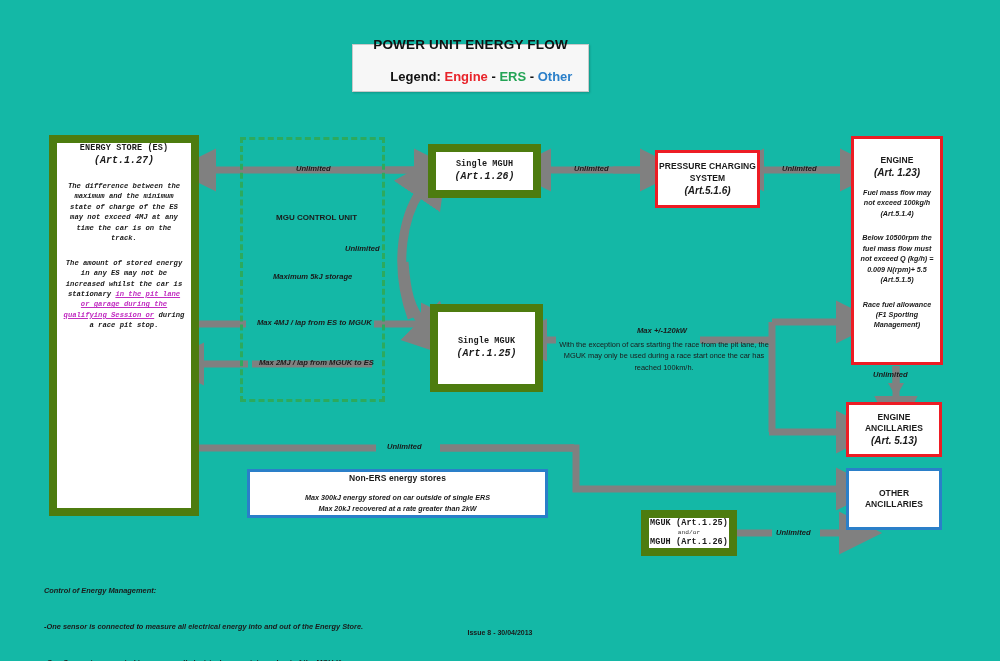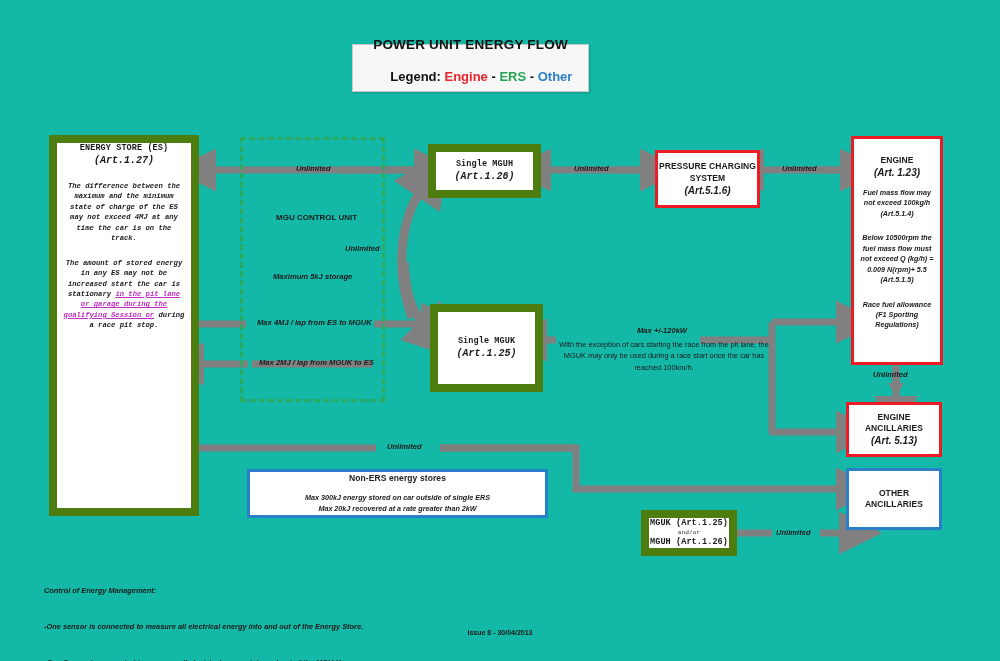--- a/index.html
+++ b/index.html
@@ -237,21 +237,21 @@
     </div>
   </div>
 
   <div class="box green" style="left:49px; top:135px; width:150px; height:381px; justify-content:flex-start; ">
     <div class="box-title">ENERGY STORE (ES)</div>
     <div class="box-art">(Art.1.27)</div>
     <div class="spacer-md"></div>
     <div class="box-para">The difference between the maximum and the minimum state of charge of the ES may not exceed 4MJ at any time the car is on the track.</div>
     <div class="spacer-md"></div>
     <div class="box-para">
-      <span>The amount of stored energy in any ES may not be increased start the car is stationary </span><span class="hl">in the pit lane or garage during the qualifying Session or</span><span> during a race pit stop.</span>
+      <span>The amount of stored energy in any ES may not be increased whilst the car is stationary </span><span class="hl">in the pit lane or garage during the qualifying Session or</span><span> during a race pit stop.</span>
     </div>
   </div>
 
   <div style="position:absolute; left:240px; top:137px; width:145px; height:265px;
               border:3px dashed #2caa5d; box-sizing:border-box; background:transparent;"></div>
   <div class="blocklabel" style="left:276px; top:213px;">MGU CONTROL UNIT</div>
 
   <div class="box green" style="left:428px; top:144px; width:113px; height:54px;">
     <div class="box-title">Single MGUH</div>
     <div class="box-art">(Art.1.26)</div>
@@ -264,21 +264,21 @@
   </div>
 
   <div class="box red" style="left:851px; top:136px; width:92px; height:229px; justify-content:flex-start; padding-top:16px;">
     <div class="box-title">ENGINE</div>
     <div class="box-art">(Art. 1.23)</div>
     <div class="spacer-sm"></div>
     <div class="box-para">Fuel mass flow may not exceed 100kg/h (Art.5.1.4)</div>
     <div class="spacer-md"></div>
     <div class="box-para">Below 10500rpm the fuel mass flow must not exceed Q (kg/h) = 0.009 N(rpm)+ 5.5 (Art.5.1.5)</div>
     <div class="spacer-md"></div>
-    <div class="box-para">Race fuel allowance (F1 Sporting Regulations)</div>
+    <div class="box-para">Race fuel allowance (F1 Sporting Management)</div>
   </div>
 
   <div class="box green" style="left:430px; top:304px; width:113px; height:88px;">
     <div class="box-title">Single MGUK</div>
     <div class="box-art">(Art.1.25)</div>
   </div>
 
   <div class="box red" style="left:846px; top:402px; width:96px; height:55px;">
     <div class="box-title">ENGINE ANCILLARIES</div>
     <div class="box-art">(Art. 5.13)</div>

